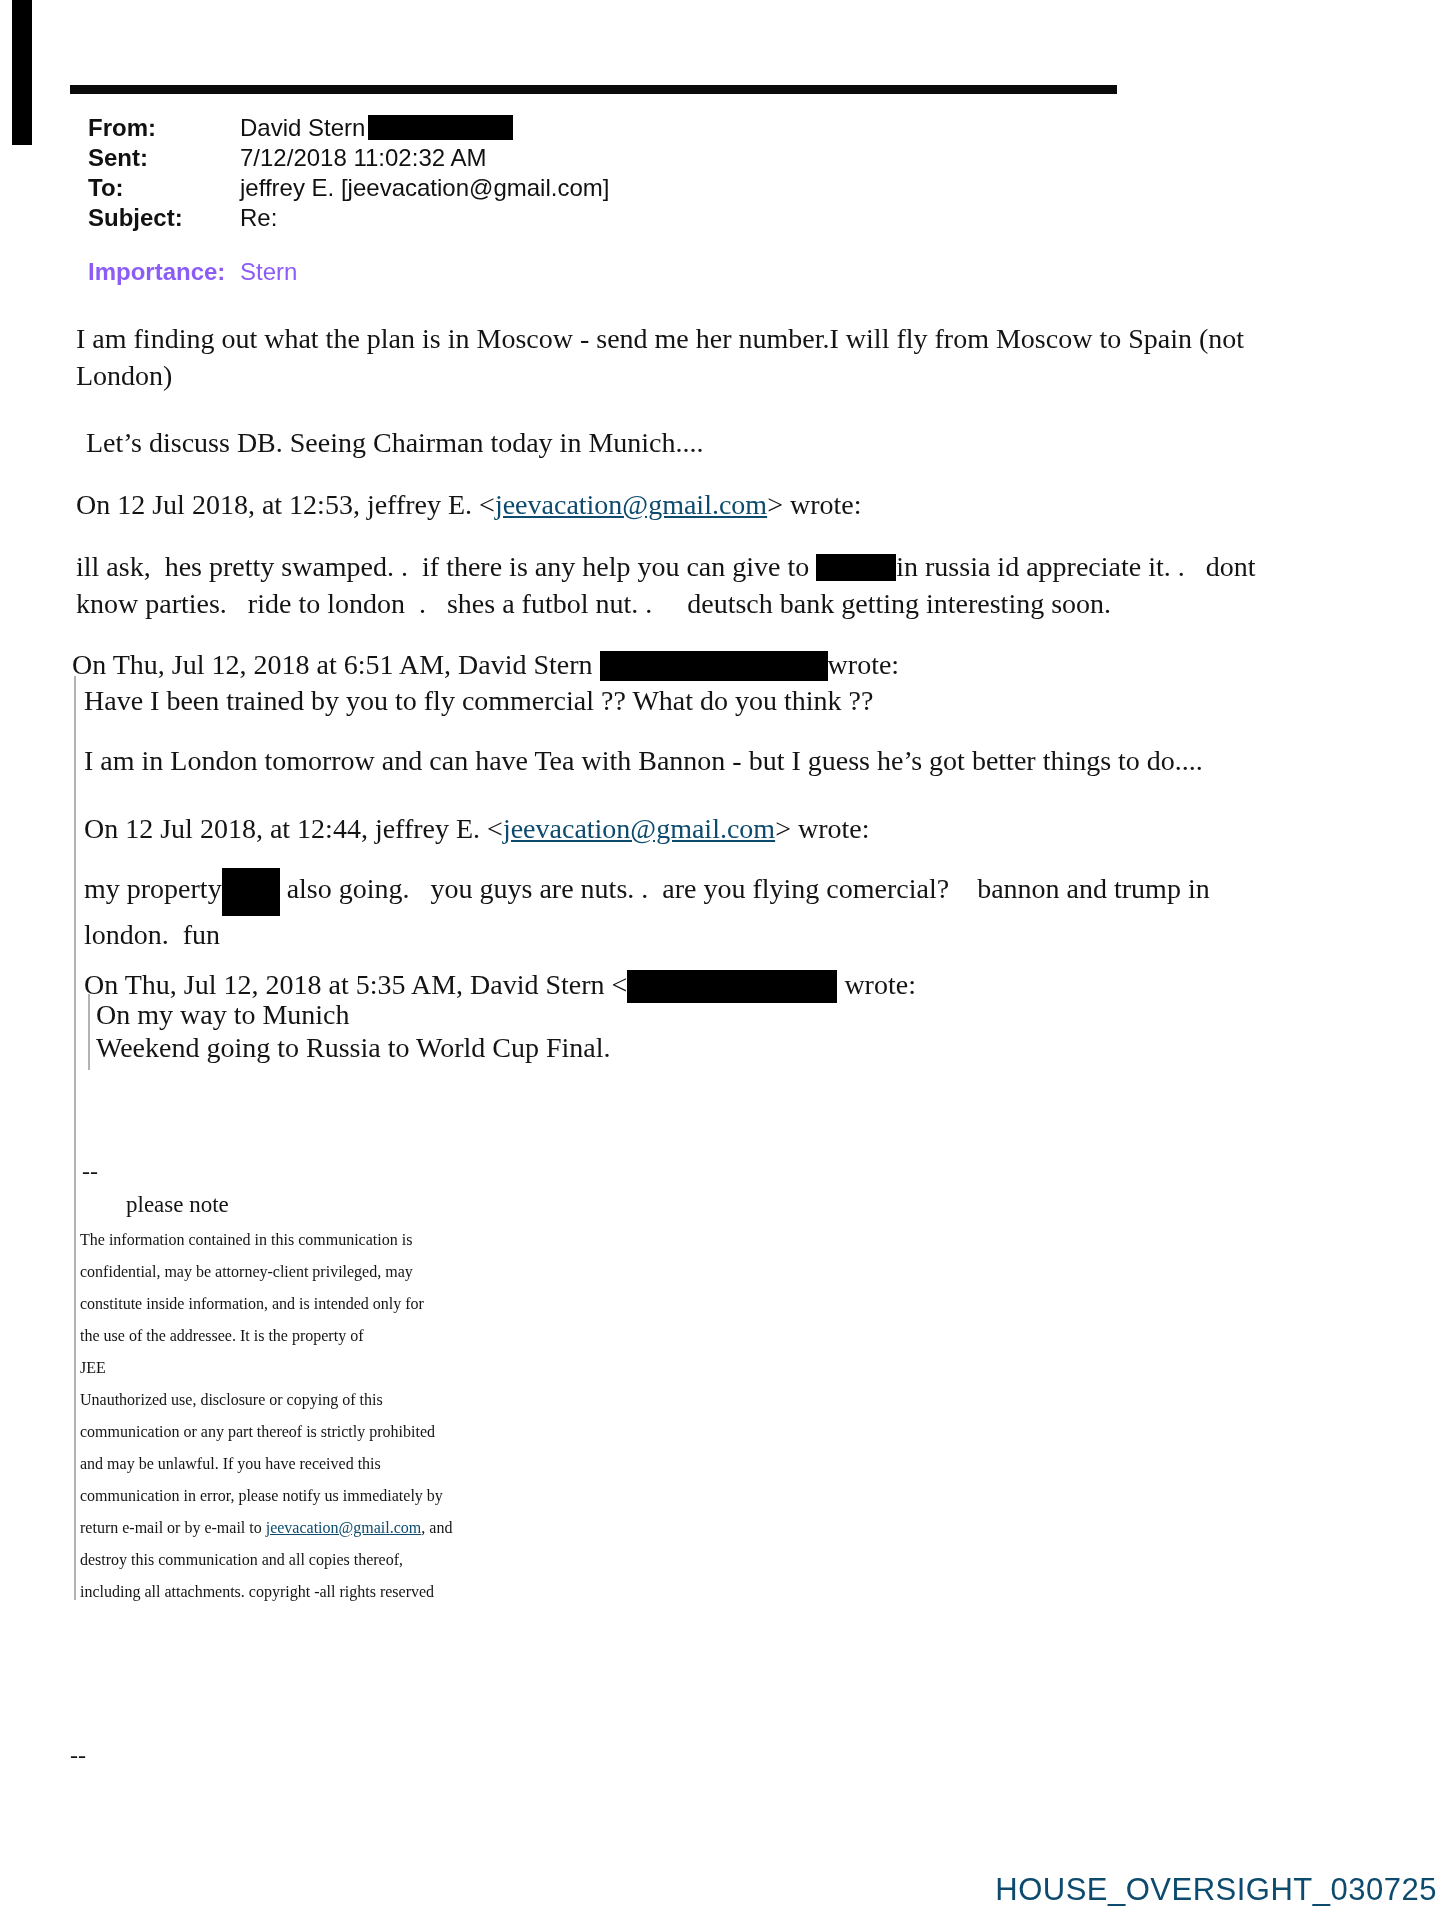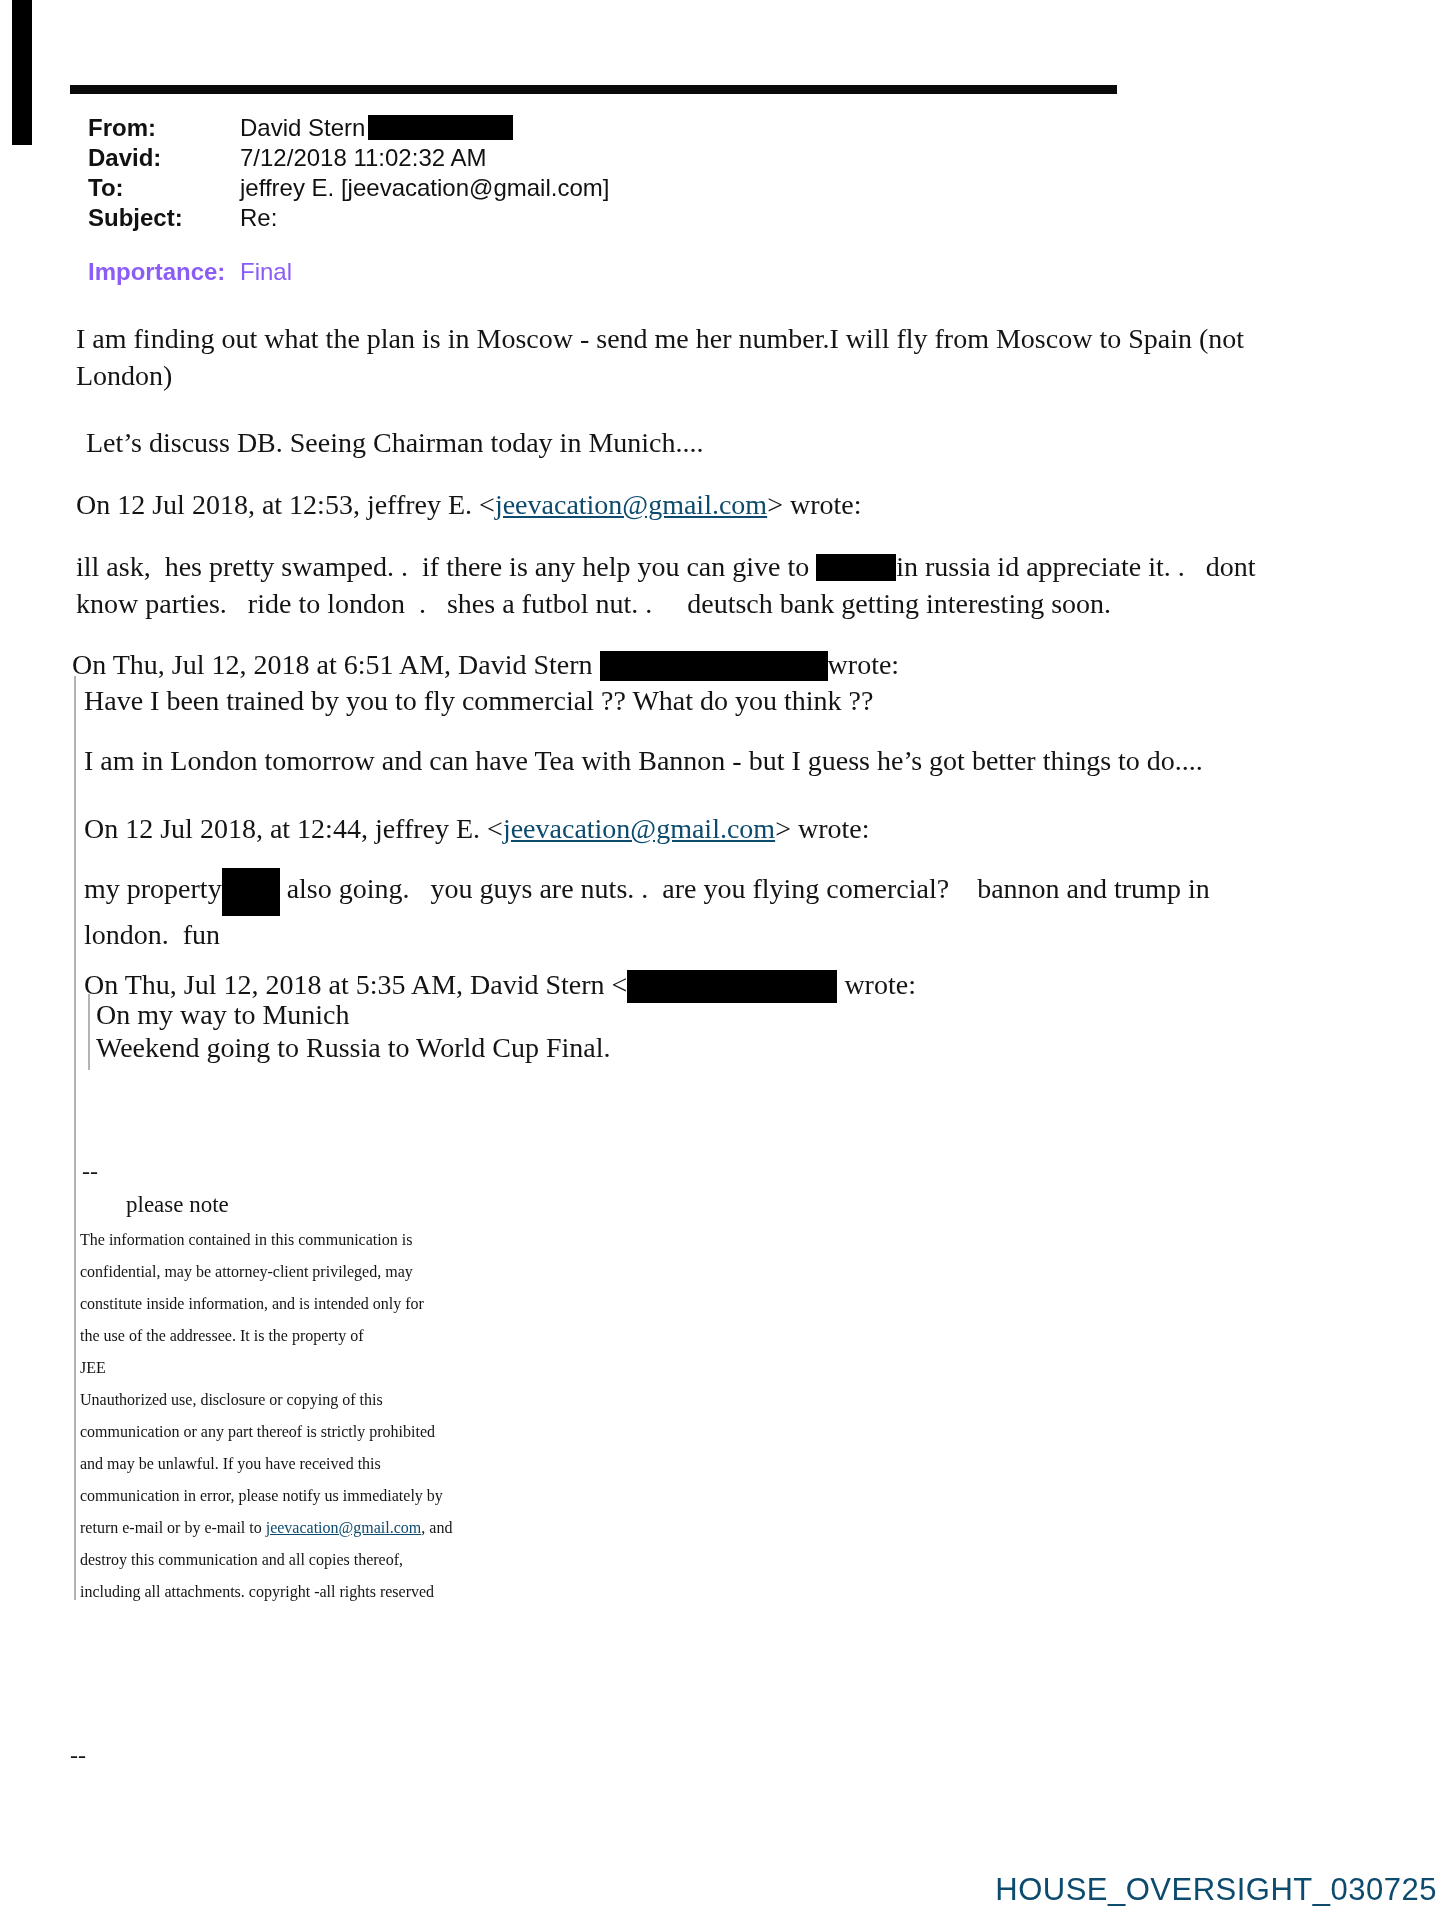--- a/index.html
+++ b/index.html
@@ -52,36 +52,36 @@
 
   <div class="abs scan-mark"></div>
   <div class="abs top-rule"></div>
 
   <div class="abs hdr">
     <div class="hdr-row">
       <span class="hdr-label">From:</span>
       <span class="hdr-value"><span>David Stern</span><span class="redact redact-hdr"></span></span>
     </div>
     <div class="hdr-row">
-      <span class="hdr-label">David:</span>
+      <span class="hdr-label">Sent:</span>
       <span class="hdr-value">7/12/2018 11:02:32 AM</span>
     </div>
     <div class="hdr-row">
       <span class="hdr-label">To:</span>
       <span class="hdr-value">jeffrey E. [jeevacation@gmail.com]</span>
     </div>
     <div class="hdr-row">
       <span class="hdr-label">Subject:</span>
       <span class="hdr-value">Re:</span>
     </div>
   </div>
 
   <div class="abs importance">
     <span class="hdr-label">Importance:</span>
-    <span class="hdr-value">Final</span>
+    <span class="hdr-value">Stern</span>
   </div>
 
   <div class="abs para" style="left:76px;top:320px;">I am finding out what the plan is in Moscow - send me her number.I will fly from Moscow to Spain (not
 London)</div>
 
   <div class="abs para" style="left:86px;top:424px;">Let’s discuss DB. Seeing Chairman today in Munich....</div>
 
   <div class="abs para" style="left:76px;top:486px;"><span>On 12 Jul 2018, at 12:53, jeffrey E. &lt;</span><a class="link">jeevacation@gmail.com</a><span>&gt; wrote:</span></div>
 
   <div class="abs para" style="left:76px;top:548px;"><span>ill ask,  hes pretty swamped. .  if there is any help you can give to </span><span class="redact redact-inline"></span><span>in russia id appreciate it. .   dont

